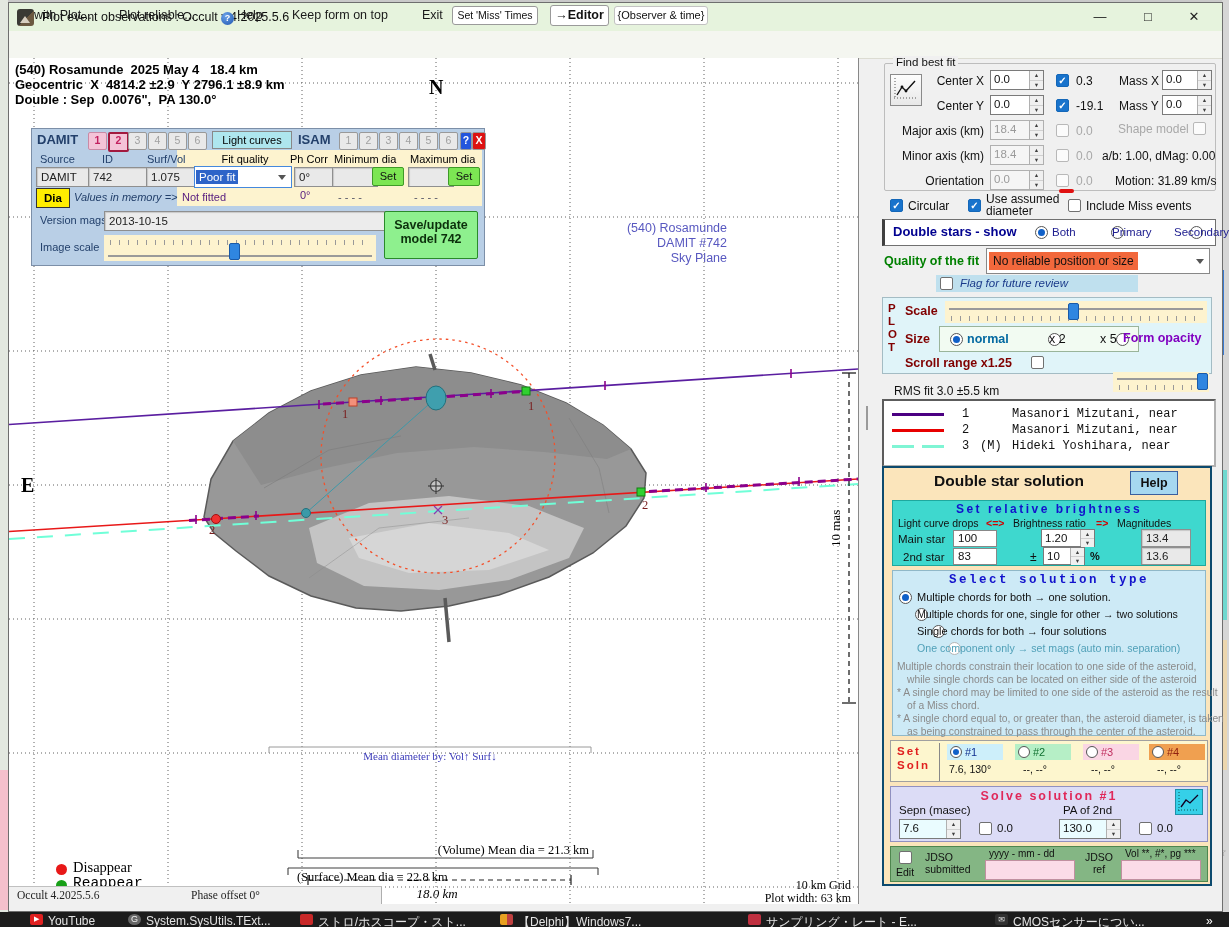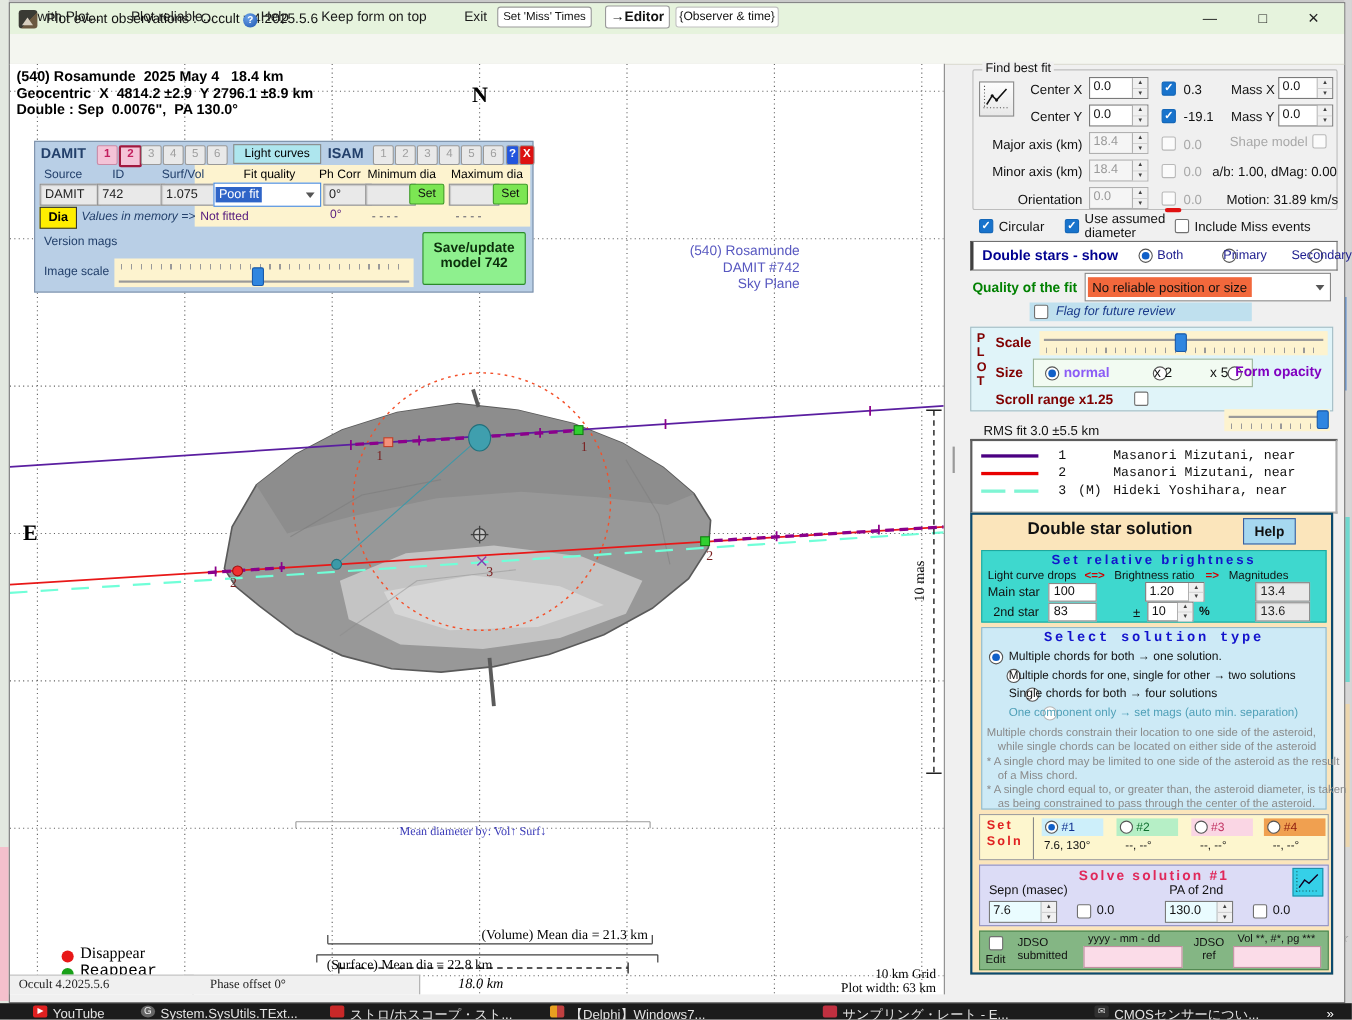--- a/index.html
+++ b/index.html
@@ -314,20 +314,21 @@
         <span class="abs setbtn" style="left:416px;top:38px;width:30px;height:17px;">Set</span>
 
         <span class="abs" style="left:4px;top:59px;width:32px;height:18px;background:#ffee00;border:1px solid #333;text-align:center;line-height:18px;font-weight:bold;font-size:11.5px;">Dia</span>
         <span class="abs dnavy" style="left:42px;top:62px;font-style:italic;">Values in memory =&gt;</span>
         <span class="abs purple-t" style="left:150px;top:62px;">Not fitted</span>
         <span class="abs purple-t" style="left:268px;top:60px;">0°</span>
         <span class="abs" style="left:306px;top:62px;color:#556;">- - - -</span>
         <span class="abs" style="left:382px;top:62px;color:#556;">- - - -</span>
 
         <span class="abs dnavy" style="left:8px;top:85px;">Version mags</span>
+        <span class="abs insetbox" style="left:72px;top:82px;width:272px;height:18px;background:#ececec;">2013-10-15</span>
         <span class="abs savebtn" style="left:352px;top:82px;width:94px;height:48px;padding-top:6px;box-sizing:border-box;">
           <span>Save/update</span><br>
           <span>model 742</span>
         </span>
         <span class="abs dnavy" style="left:8px;top:112px;">Image scale</span>
         <div class="abs slider" style="left:72px;top:106px;width:272px;height:26px;">
           <div class="ticks" style="top:5px;"></div>
           <div class="track" style="bottom:4px;"></div>
           <div class="thumb" style="left:46%;bottom:1px;"></div>
         </div>
@@ -469,21 +470,21 @@
         </span>
         <span class="abs maroonb" style="left:22px;top:6px;font-size:12.5px;">Scale</span>
         <div class="slider abs" style="left:62px;top:3px;width:262px;height:22px;">
           <div class="track" style="top:7px;"></div>
           <div class="ticks" style="bottom:2px;"></div>
           <div class="thumb" style="left:47%;top:2px;"></div>
         </div>
         <span class="abs maroonb" style="left:22px;top:34px;font-size:12.5px;">Size</span>
         <div class="abs" style="left:56px;top:28px;width:200px;height:26px;background:#f2fbf2;border:1px solid #9ab49a;box-sizing:border-box;">
           <span class="rb sel abs" style="left:10px;top:6px;"></span>
-          <span class="abs" style="left:27px;top:5px;font-weight:bold;color:#8b5cf6;font-size:12.5px;">normal</span>
+          <span class="abs" style="left:27px;top:5px;font-weight:bold;color:#0369a1;font-size:12.5px;">normal</span>
           <span class="rb abs" style="left:92px;top:6px;"></span>
           <span class="abs" style="left:109px;top:5px;font-size:12.5px;">x 2</span>
           <span class="rb abs" style="left:143px;top:6px;"></span>
           <span class="abs" style="left:160px;top:5px;font-size:12.5px;">x 5</span>
         </div>
         <span class="abs purpleb" style="left:240px;top:33px;font-size:12.5px;">Form opacity</span>
         <div class="slider abs" style="left:230px;top:52px;width:96px;height:20px;">
           <div class="track" style="top:6px;"></div>
           <div class="ticks" style="bottom:2px;"></div>
           <div class="thumb" style="left:88%;top:1px;"></div>

